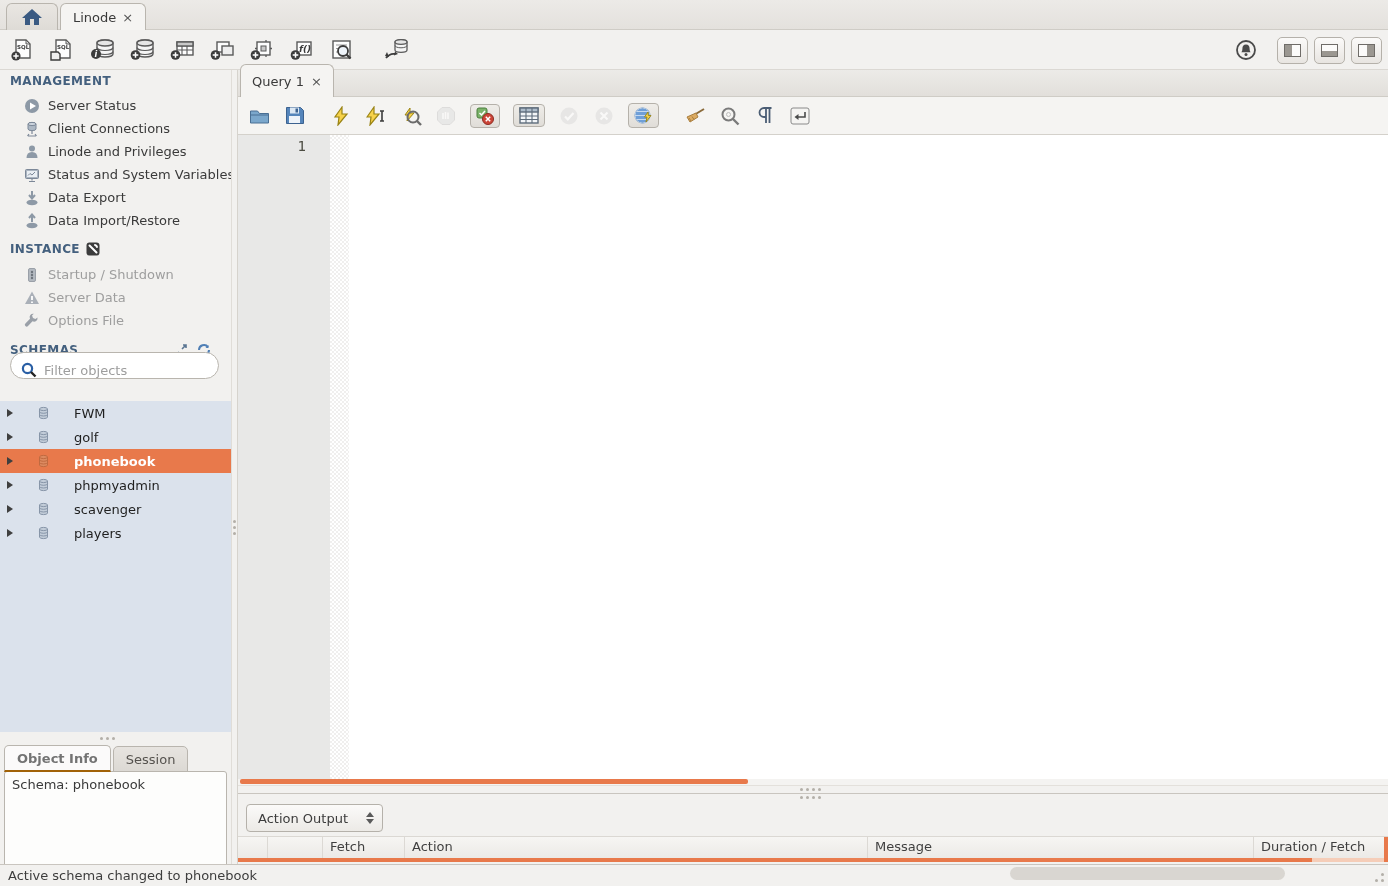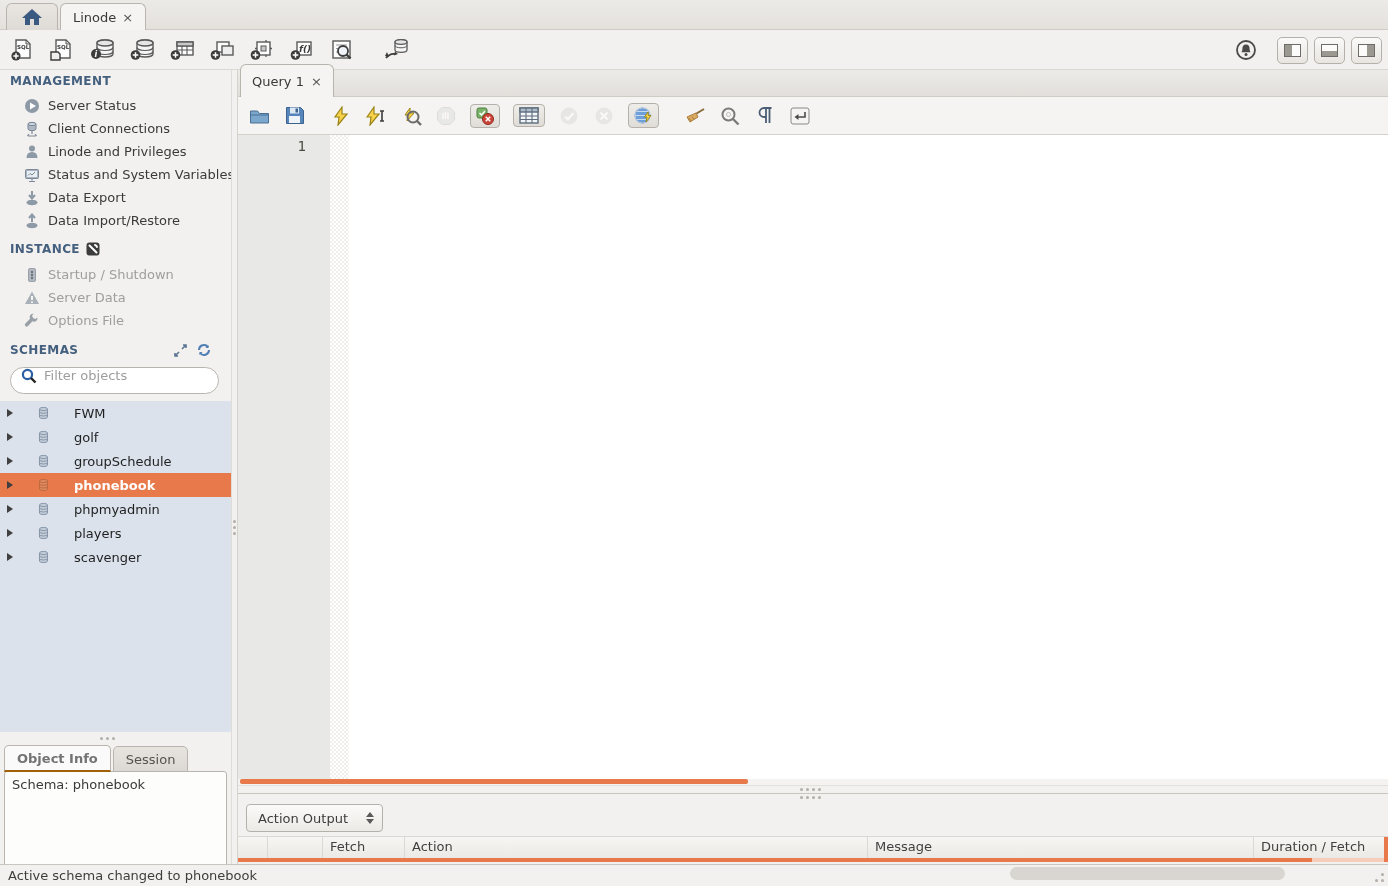--- a/index.html
+++ b/index.html
@@ -35,22 +35,22 @@
   
   .sidebar { position:absolute; left:0; top:70px; width:231px; height:794px; background:#f2f1ef; overflow:hidden; }
   .side-header { position:absolute; left:10px; font-size:12px; font-weight:bold; color:#44607e;
     letter-spacing:.4px; display:flex; align-items:center; gap:6px; white-space:nowrap; }
   .side-item { position:absolute; left:24px; height:23px; display:flex; align-items:center; gap:8px;
     white-space:nowrap; width:207px; overflow:hidden; }
   .side-item .lbl { color:#3a3a3a; }
   .side-item.disabled .lbl { color:#9e9e9e; }
   .schemas-tools { position:absolute; right:10px; display:flex; gap:10px; align-items:center; }
 
-  .filter-box { position:absolute; left:10px; top:297px; width:209px; height:27px; background:#fff;
-    border:1px solid #b9b5ae; border-radius:14px; display:flex; align-items:flex-start; gap:7px; padding:0 10px; }
+  .filter-box { position:absolute; left:10px; top:282px; width:209px; height:27px; background:#fff;
+    border:1px solid #b9b5ae; border-radius:14px; display:flex; align-items:flex-end; gap:7px; padding:0 10px; }
   .filter-box input { border:none; outline:none; width:150px; font-size:13px; color:#3a3a3a; background:transparent;
     font-family:"DejaVu Sans","Liberation Sans",sans-serif; }
   .filter-box input::placeholder { color:#9d9d9d; }
 
   .schema-tree { position:absolute; left:0; top:331px; width:231px; height:331px; background:var(--tree-bg,#dbe2ec); }
   .schema-row { height:24px; display:flex; align-items:center; gap:23px; padding-left:7px; cursor:default; }
   .schema-row .arrow { width:0; height:0; border-left:6px solid #3f3f3f; border-top:4px solid transparent; border-bottom:4px solid transparent; }
   .schema-row .nm { color:#1f1f1f; }
   .schema-row.selected { background:var(--accent,#e8794b); }
   .schema-row.selected .nm { color:#fff; font-weight:bold; }
@@ -401,69 +401,59 @@
       <div class="schema-row">
         <span class="arrow"></span>
         <span>
             <svg width="15" height="15" viewBox="0 0 15 15">
               <path d="M3.5 3 a4 1.6 0 0 1 8 0 v8 a4 1.6 0 0 1 -8 0 z" fill="#c3cdd9" stroke="#8795a8"></path>
               <path d="M3.5 3 a4 1.6 0 0 0 8 0 M3.5 5.7 a4 1.6 0 0 0 8 0 M3.5 8.4 a4 1.6 0 0 0 8 0" fill="none" stroke="#8795a8"></path>
             </svg>
           </span>
         <span class="nm">golf</span>
       </div>
+      <div class="schema-row selected">
+        <span class="arrow"></span>
+        <span>
+            <svg width="15" height="15" viewBox="0 0 15 15">
+              <path d="M3.5 3 a4 1.6 0 0 1 8 0 v8 a4 1.6 0 0 1 -8 0 z" fill="#dd8a60" stroke="#c06a40"></path>
+              <path d="M3.5 3 a4 1.6 0 0 0 8 0 M3.5 5.7 a4 1.6 0 0 0 8 0 M3.5 8.4 a4 1.6 0 0 0 8 0" fill="none" stroke="#c06a40"></path>
+            </svg>
+          </span>
+        <span class="nm">phonebook</span>
+      </div>
       <div class="schema-row">
         <span class="arrow"></span>
         <span>
             <svg width="15" height="15" viewBox="0 0 15 15">
               <path d="M3.5 3 a4 1.6 0 0 1 8 0 v8 a4 1.6 0 0 1 -8 0 z" fill="#c3cdd9" stroke="#8795a8"></path>
               <path d="M3.5 3 a4 1.6 0 0 0 8 0 M3.5 5.7 a4 1.6 0 0 0 8 0 M3.5 8.4 a4 1.6 0 0 0 8 0" fill="none" stroke="#8795a8"></path>
             </svg>
           </span>
-        <span class="nm">groupSchedule</span>
-      </div>
-      <div class="schema-row selected">
-        <span class="arrow"></span>
-        <span>
-            <svg width="15" height="15" viewBox="0 0 15 15">
-              <path d="M3.5 3 a4 1.6 0 0 1 8 0 v8 a4 1.6 0 0 1 -8 0 z" fill="#dd8a60" stroke="#c06a40"></path>
-              <path d="M3.5 3 a4 1.6 0 0 0 8 0 M3.5 5.7 a4 1.6 0 0 0 8 0 M3.5 8.4 a4 1.6 0 0 0 8 0" fill="none" stroke="#c06a40"></path>
-            </svg>
-          </span>
-        <span class="nm">phonebook</span>
+        <span class="nm">phpmyadmin</span>
       </div>
       <div class="schema-row">
         <span class="arrow"></span>
         <span>
             <svg width="15" height="15" viewBox="0 0 15 15">
               <path d="M3.5 3 a4 1.6 0 0 1 8 0 v8 a4 1.6 0 0 1 -8 0 z" fill="#c3cdd9" stroke="#8795a8"></path>
               <path d="M3.5 3 a4 1.6 0 0 0 8 0 M3.5 5.7 a4 1.6 0 0 0 8 0 M3.5 8.4 a4 1.6 0 0 0 8 0" fill="none" stroke="#8795a8"></path>
             </svg>
           </span>
-        <span class="nm">phpmyadmin</span>
+        <span class="nm">scavenger</span>
       </div>
       <div class="schema-row">
         <span class="arrow"></span>
         <span>
             <svg width="15" height="15" viewBox="0 0 15 15">
               <path d="M3.5 3 a4 1.6 0 0 1 8 0 v8 a4 1.6 0 0 1 -8 0 z" fill="#c3cdd9" stroke="#8795a8"></path>
               <path d="M3.5 3 a4 1.6 0 0 0 8 0 M3.5 5.7 a4 1.6 0 0 0 8 0 M3.5 8.4 a4 1.6 0 0 0 8 0" fill="none" stroke="#8795a8"></path>
             </svg>
           </span>
         <span class="nm">players</span>
-      </div>
-      <div class="schema-row">
-        <span class="arrow"></span>
-        <span>
-            <svg width="15" height="15" viewBox="0 0 15 15">
-              <path d="M3.5 3 a4 1.6 0 0 1 8 0 v8 a4 1.6 0 0 1 -8 0 z" fill="#c3cdd9" stroke="#8795a8"></path>
-              <path d="M3.5 3 a4 1.6 0 0 0 8 0 M3.5 5.7 a4 1.6 0 0 0 8 0 M3.5 8.4 a4 1.6 0 0 0 8 0" fill="none" stroke="#8795a8"></path>
-            </svg>
-          </span>
-        <span class="nm">scavenger</span>
       </div>
     </div>
 
     <div class="grip-h side-grip">
         <i></i>
         <i></i>
         <i></i>
       </div>
 
     <div class="info-tabs">

